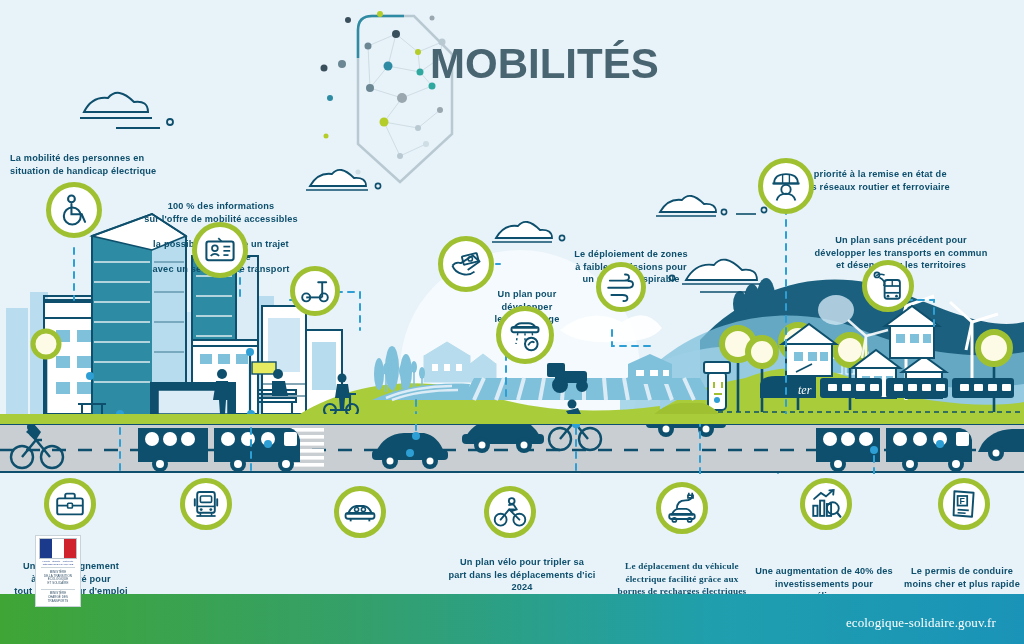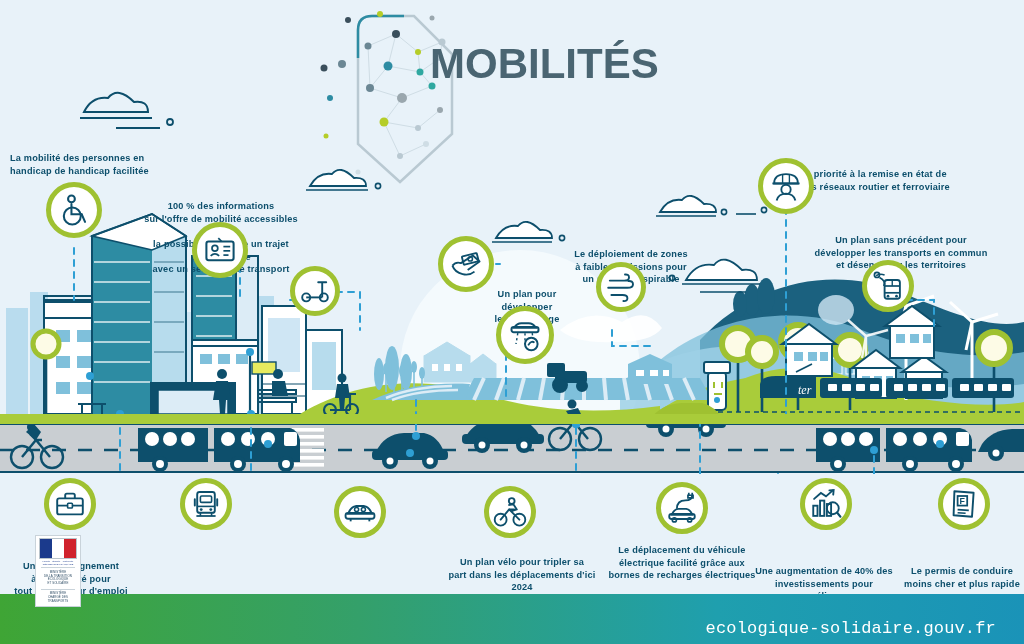--- a/index.html
+++ b/index.html
@@ -47,23 +47,23 @@
     display:flex; align-items:center; justify-content:center;
   }
   .badge svg { display:block; }
 
   
   .footer-band {
     position:absolute; left:0; bottom:0; width:1024px; height:50px;
     background:linear-gradient(90deg,#3fa535 0%, #34a06a 35%, #1f9fae 70%, #1a93b8 100%);
   }
   .footer-url {
-    position:absolute; right:28px; bottom:6px;
-    color:#ffffff; font-size:17px; letter-spacing:0.01em;
-    font-family:Liberation Mono, monospace;
+    position:absolute; right:28px; bottom:13px;
+    color:#ffffff; font-size:13px; letter-spacing:0.01em;
+    font-family:Liberation Serif, serif;
   }
   .ministry-logo {
     position:absolute; left:35px; bottom:37px;
     width:46px; height:72px; background:#fff;
     border:1px solid #c9d3da;
     display:flex; flex-direction:column; align-items:center;
     padding:2px 1px; overflow:hidden;
   }
   .ml-flag { display:flex; width:38px; height:22px; border:0.5px solid #b9c4cc; }
   .ml-flag i { flex:1; display:block; }
@@ -723,21 +723,21 @@
         <circle cx="36" cy="166" r="2.5" fill="#cfdde5"></circle>
       </g>
     </g>
   </svg>
 
   <div class="title-wrap">
     <div class="t-mob">MOBILITÉS</div>
   </div>
 
   <div class="callout c-left" style="left: 10px; top: 152px; width: 150px; white-space: pre-line;">La mobilité des personnes en
-handicap de handicap facilitée</div>
+situation de handicap électrique</div>
   <div class="callout c-center" style="left: 140px; top: 176px; width: 162px; white-space: pre-line;">100 % des informations
 sur l'offre de mobilité accessibles et
 la possibilité de faire un trajet porte-à-porte
 avec un seul titre de transport</div>
   <div class="callout c-center" style="left: 570px; top: 224px; width: 122px; white-space: pre-line;">Le déploiement de zones
 à faibles émissions pour
 un air plus respirable</div>
   <div class="callout c-center" style="left: 478px; top: 264px; width: 98px; white-space: pre-line;">Un plan pour
 développer
 le covoiturage</div>
@@ -906,21 +906,21 @@
       <line x1="12" y1="27" x2="26" y2="28" stroke="#0d4f6c" stroke-width="2"></line>
       <line x1="12" y1="31" x2="22" y2="31.5" stroke="#0d4f6c" stroke-width="2"></line>
     </svg>
   </div>
 
   <div class="callout c-center" style="left: 12px; top: 536px; width: 118px; white-space: pre-line;">Un accompagnement
 à la mobilité pour
 tout demandeur d'emploi</div>
   <div class="callout c-center" style="left: 442px; top: 532px; width: 160px; white-space: pre-line;">Un plan vélo pour tripler sa
 part dans les déplacements d'ici 2024</div>
-  <div class="callout c-center" style="left: 608px; top: 520px; width: 148px; white-space: pre-line;">Le déplacement du véhicule
+  <div class="callout c-center" style="left: 608px; top: 536px; width: 148px; white-space: pre-line; font-family: Liberation Serif, serif;">Le déplacement du véhicule
 électrique facilité grâce aux
 bornes de recharges électriques</div>
   <div class="callout c-center" style="left: 754px; top: 541px; width: 140px; white-space: pre-line;">Une augmentation de 40% des
 investissements pour améliorer
 les transports du quotidien</div>
   <div class="callout c-center" style="left: 900px; top: 541px; width: 124px; white-space: pre-line;">Le permis de conduire
 moins cher et plus rapide</div>
 
   <div class="footer-band"></div>
   <div class="footer-url">ecologique-solidaire.gouv.fr</div>

